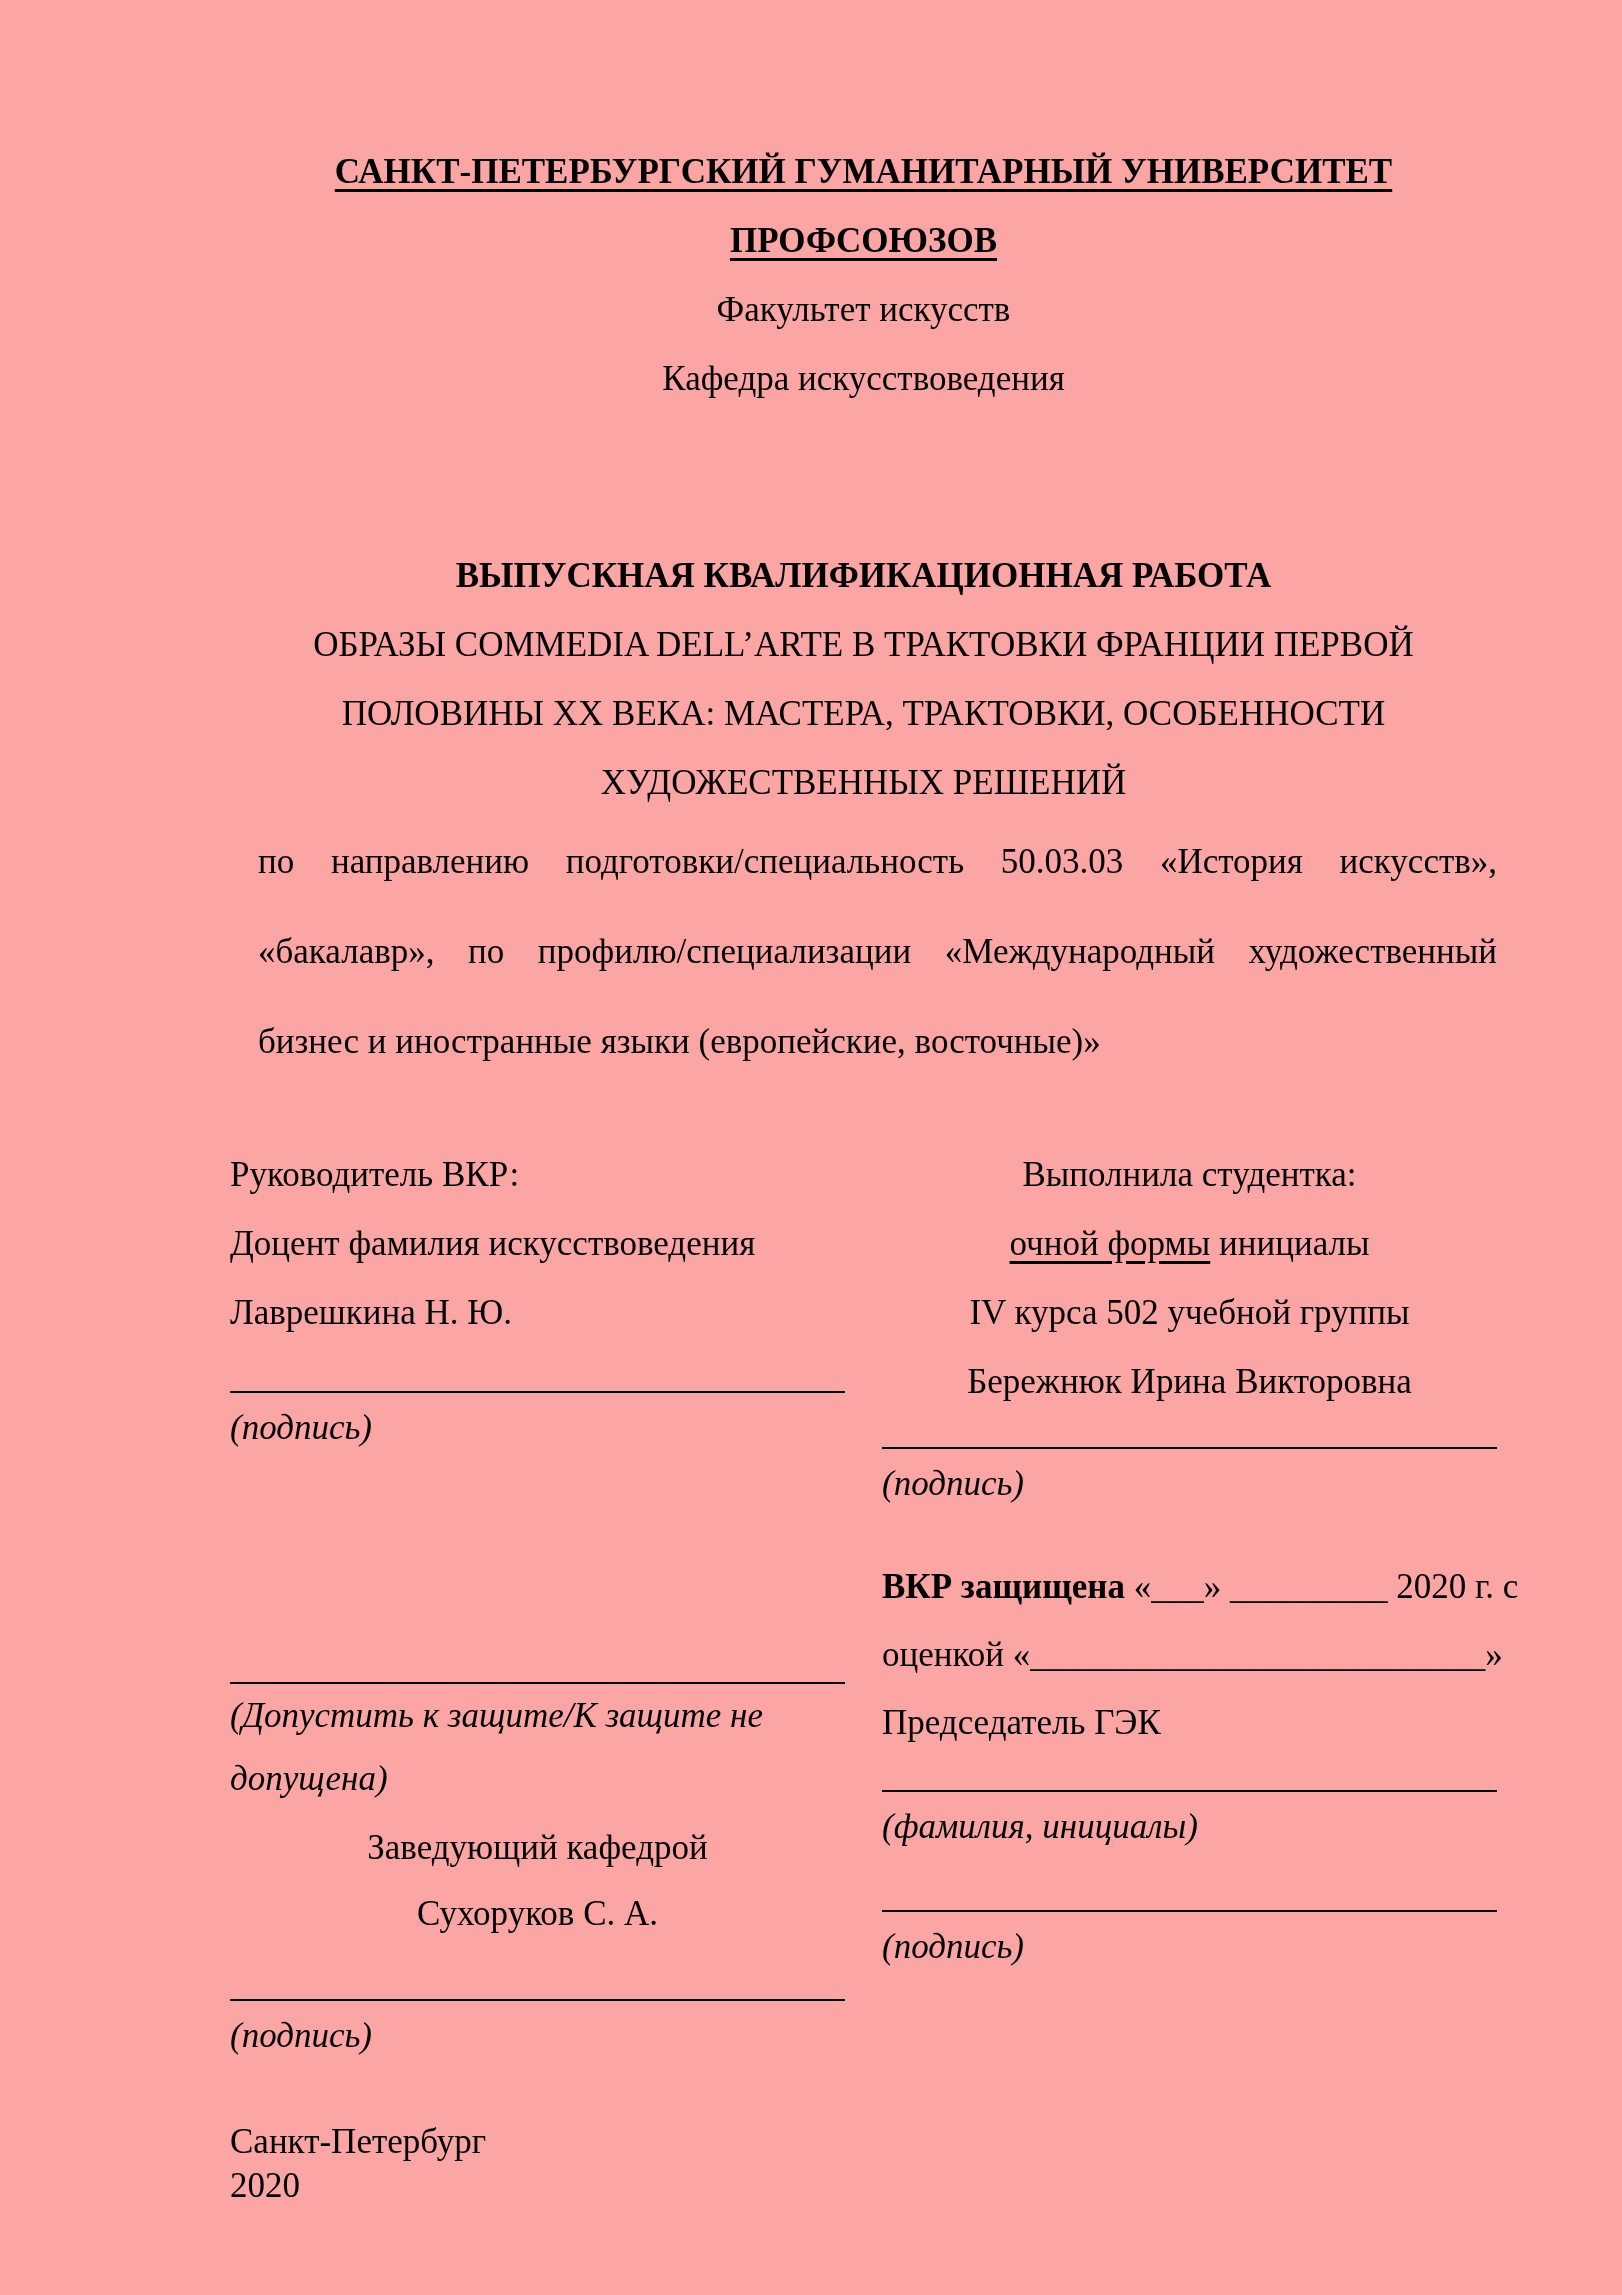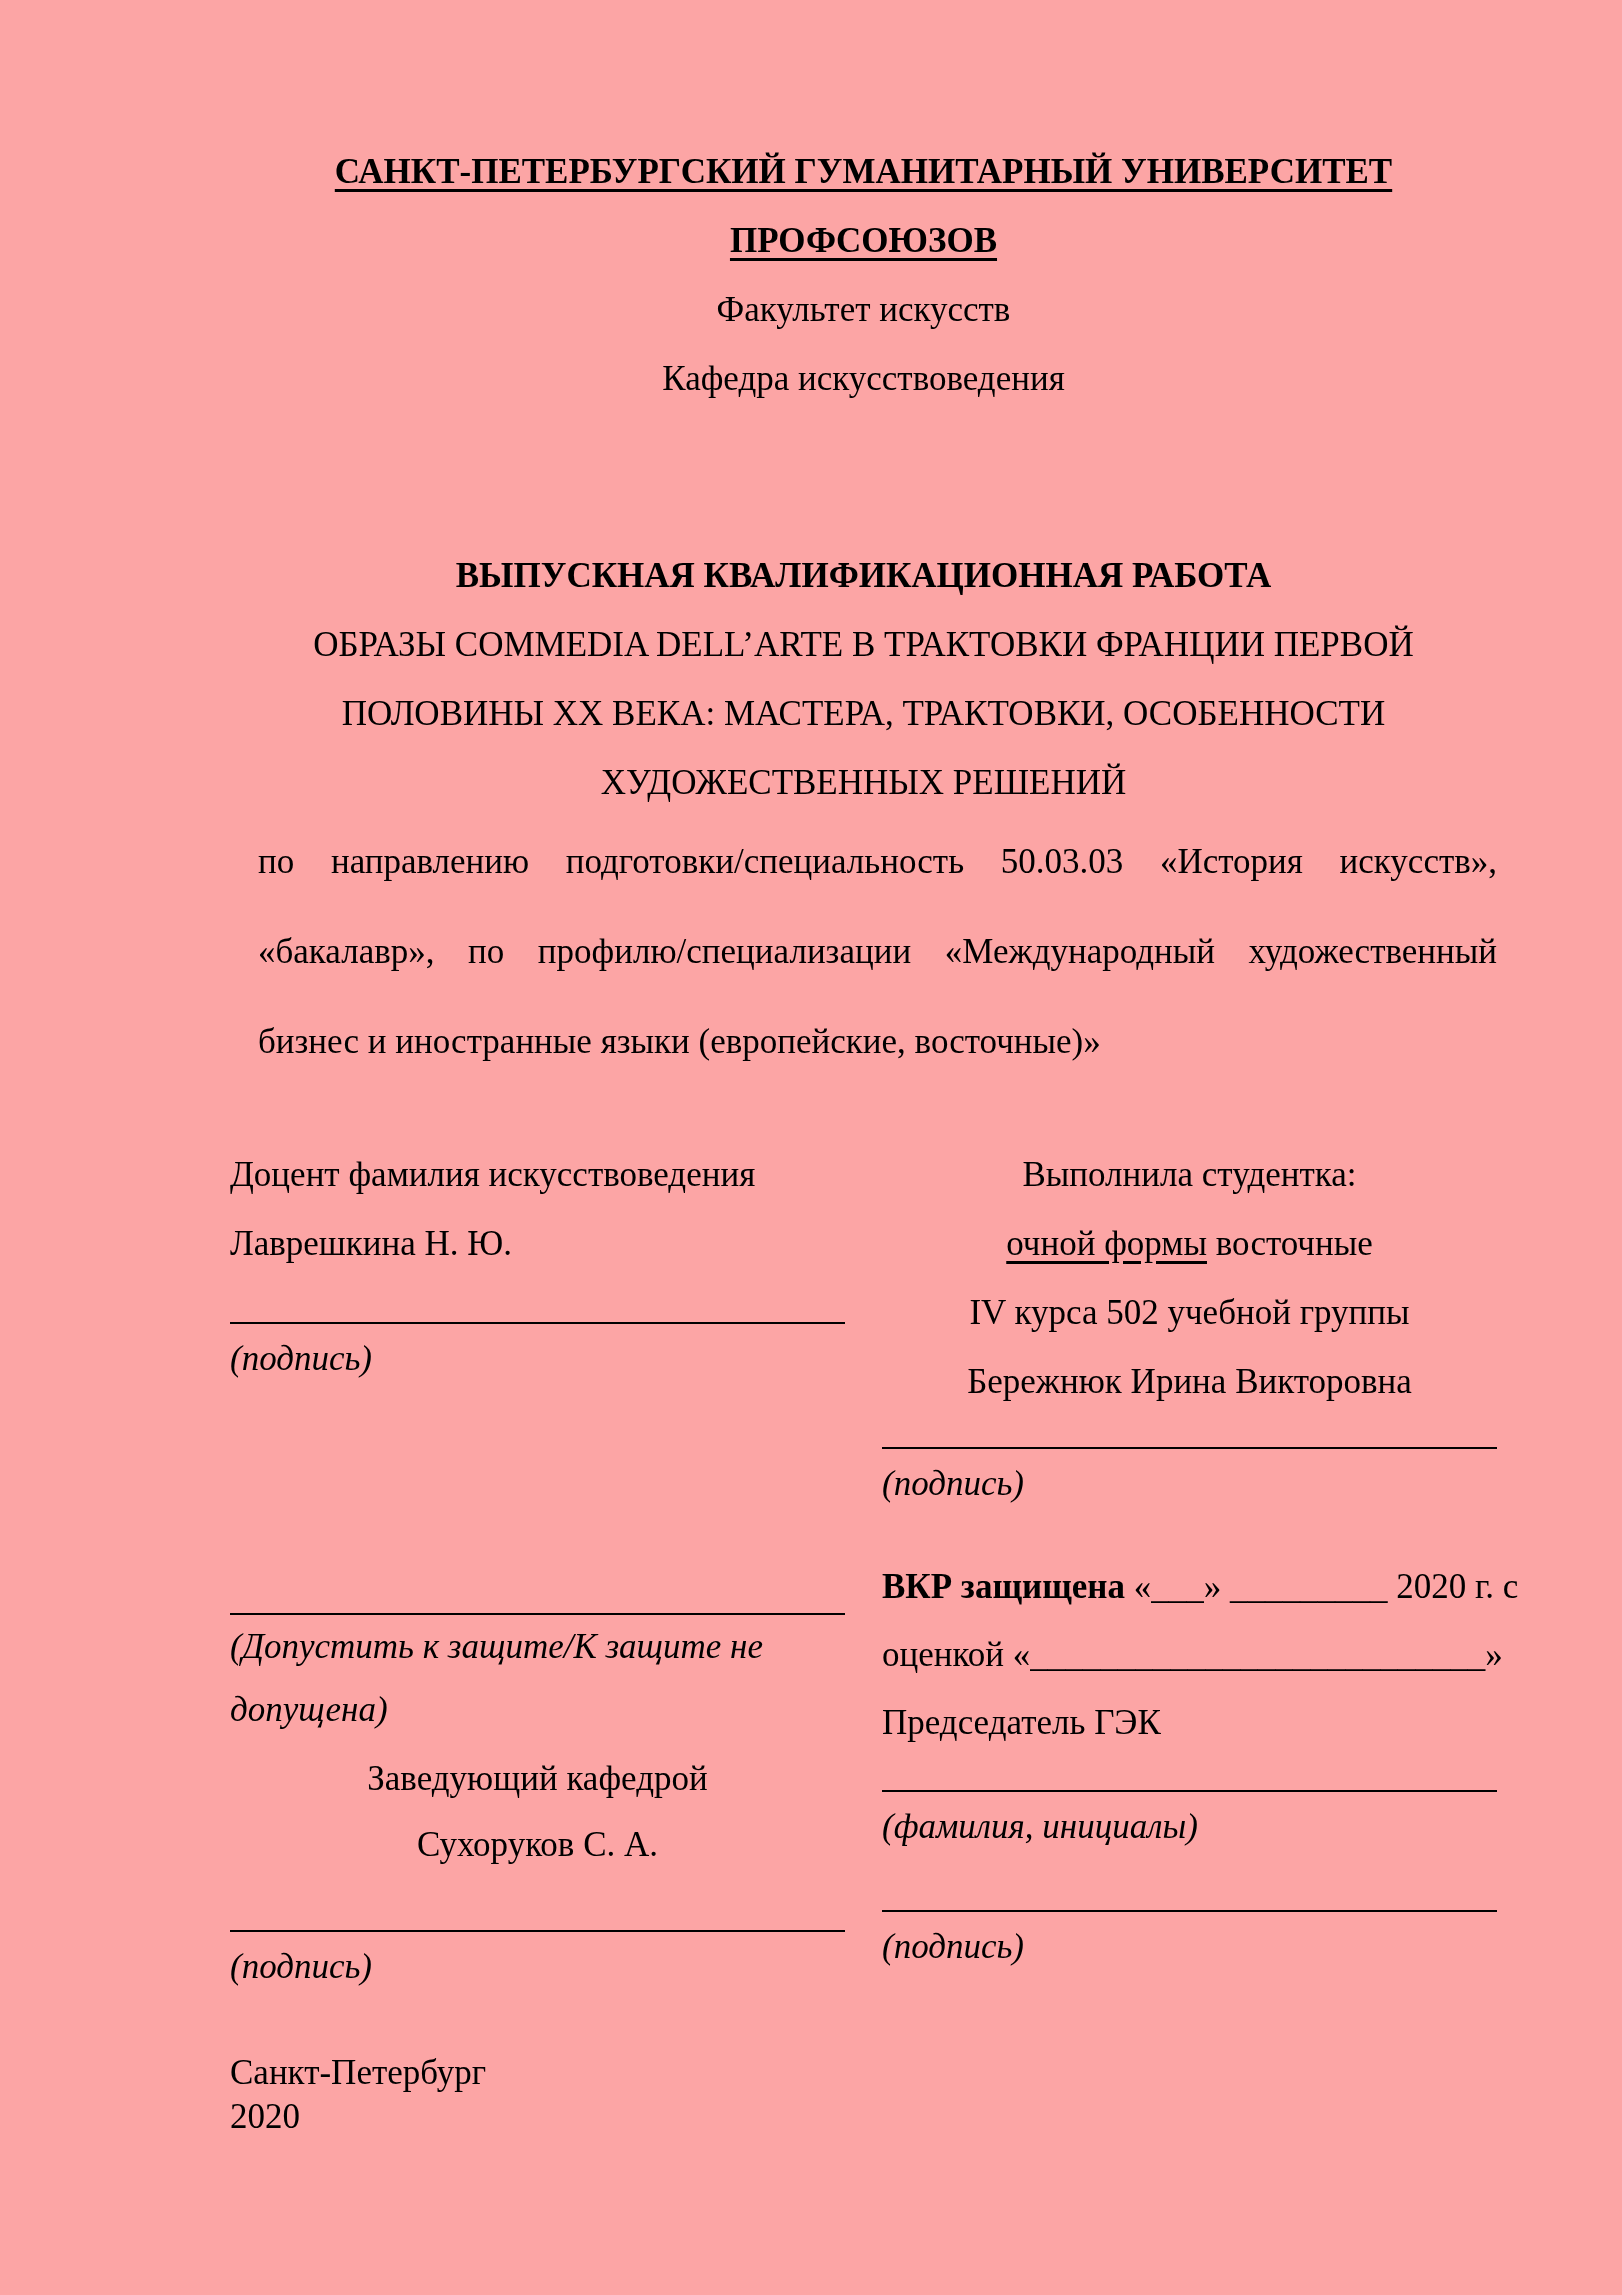--- a/index.html
+++ b/index.html
@@ -78,20 +78,21 @@
 
   <div class="work-type center bold">ВЫПУСКНАЯ КВАЛИФИКАЦИОННАЯ РАБОТА</div>
 
   <div class="thesis-title center">ОБРАЗЫ COMMEDIA DELL’ARTE В ТРАКТОВКИ ФРАНЦИИ ПЕРВОЙ ПОЛОВИНЫ XX ВЕКА: МАСТЕРА, ТРАКТОВКИ, ОСОБЕННОСТИ ХУДОЖЕСТВЕННЫХ РЕШЕНИЙ</div>
 
   <div class="specialty justify">по направлению подготовки/специальность 50.03.03 «История искусств», «бакалавр», по профилю/специализации «Международный художественный бизнес и иностранные языки (европейские, восточные)»</div>
 
   <div class="cols">
 
     <div class="col-left">
+      <div>Руководитель ВКР:</div>
       <div>Доцент фамилия искусствоведения</div>
       <div>Лаврешкина Н. Ю.</div>
 
       <div class="sigline ml-sig-left-1"></div>
       <div class="caption">(подпись)</div>
 
       <div class="sigline ml-sig-left-2"></div>
       <div class="note">(Допустить к защите/К защите не допущена)</div>
 
       <div class="head-block">
@@ -99,21 +100,21 @@
         <div>Сухоруков С. А.</div>
       </div>
 
       <div class="sigline ml-sig-left-3"></div>
       <div class="caption">(подпись)</div>
     </div>
 
     <div class="col-right">
       <div class="rc-center">Выполнила студентка:</div>
       <div class="rc-center">
-        <span class="ul">очной формы</span><span> восточные</span>
+        <span class="ul">очной формы</span><span> инициалы</span>
       </div>
       <div class="rc-center">IV курса 502 учебной группы</div>
       <div class="rc-center">Бережнюк Ирина Викторовна</div>
 
       <div class="sigline ml-sig-right-1"></div>
       <div class="caption">(подпись)</div>
 
       <div class="defended-block">
         <div class="nowrap">
           <span class="bold">ВКР защищена</span><span> «___» _________ 2020 г. с</span>

